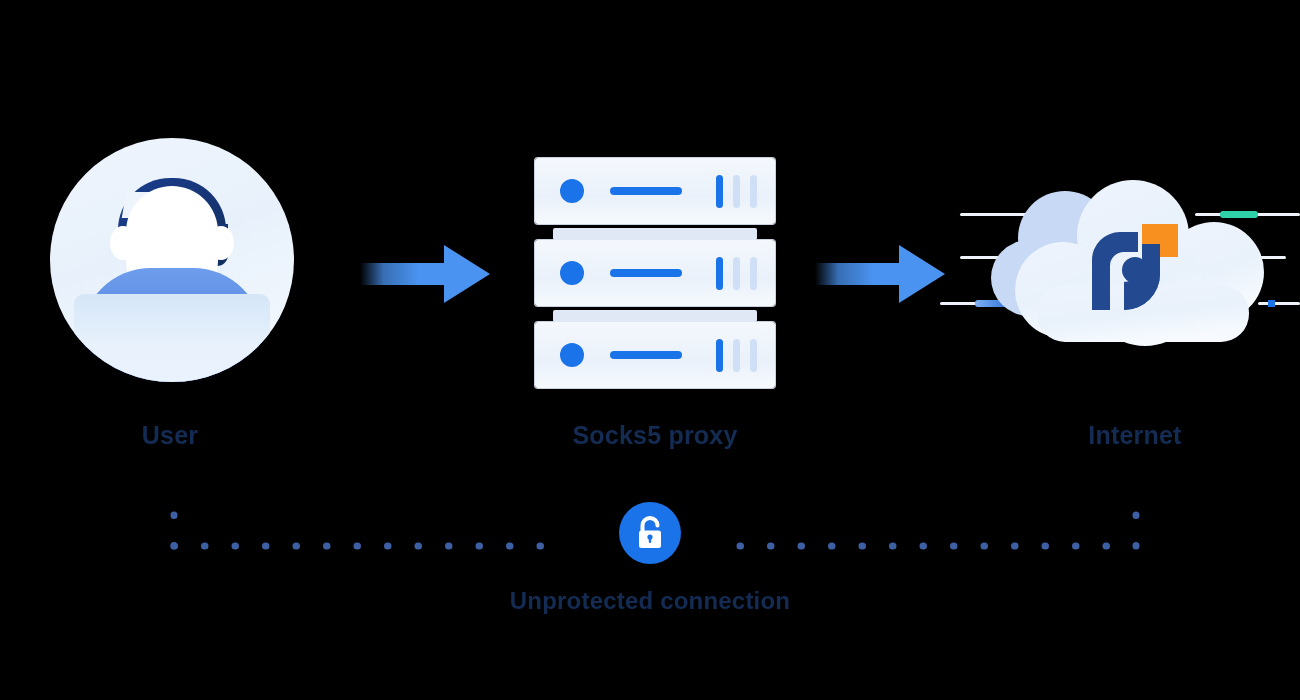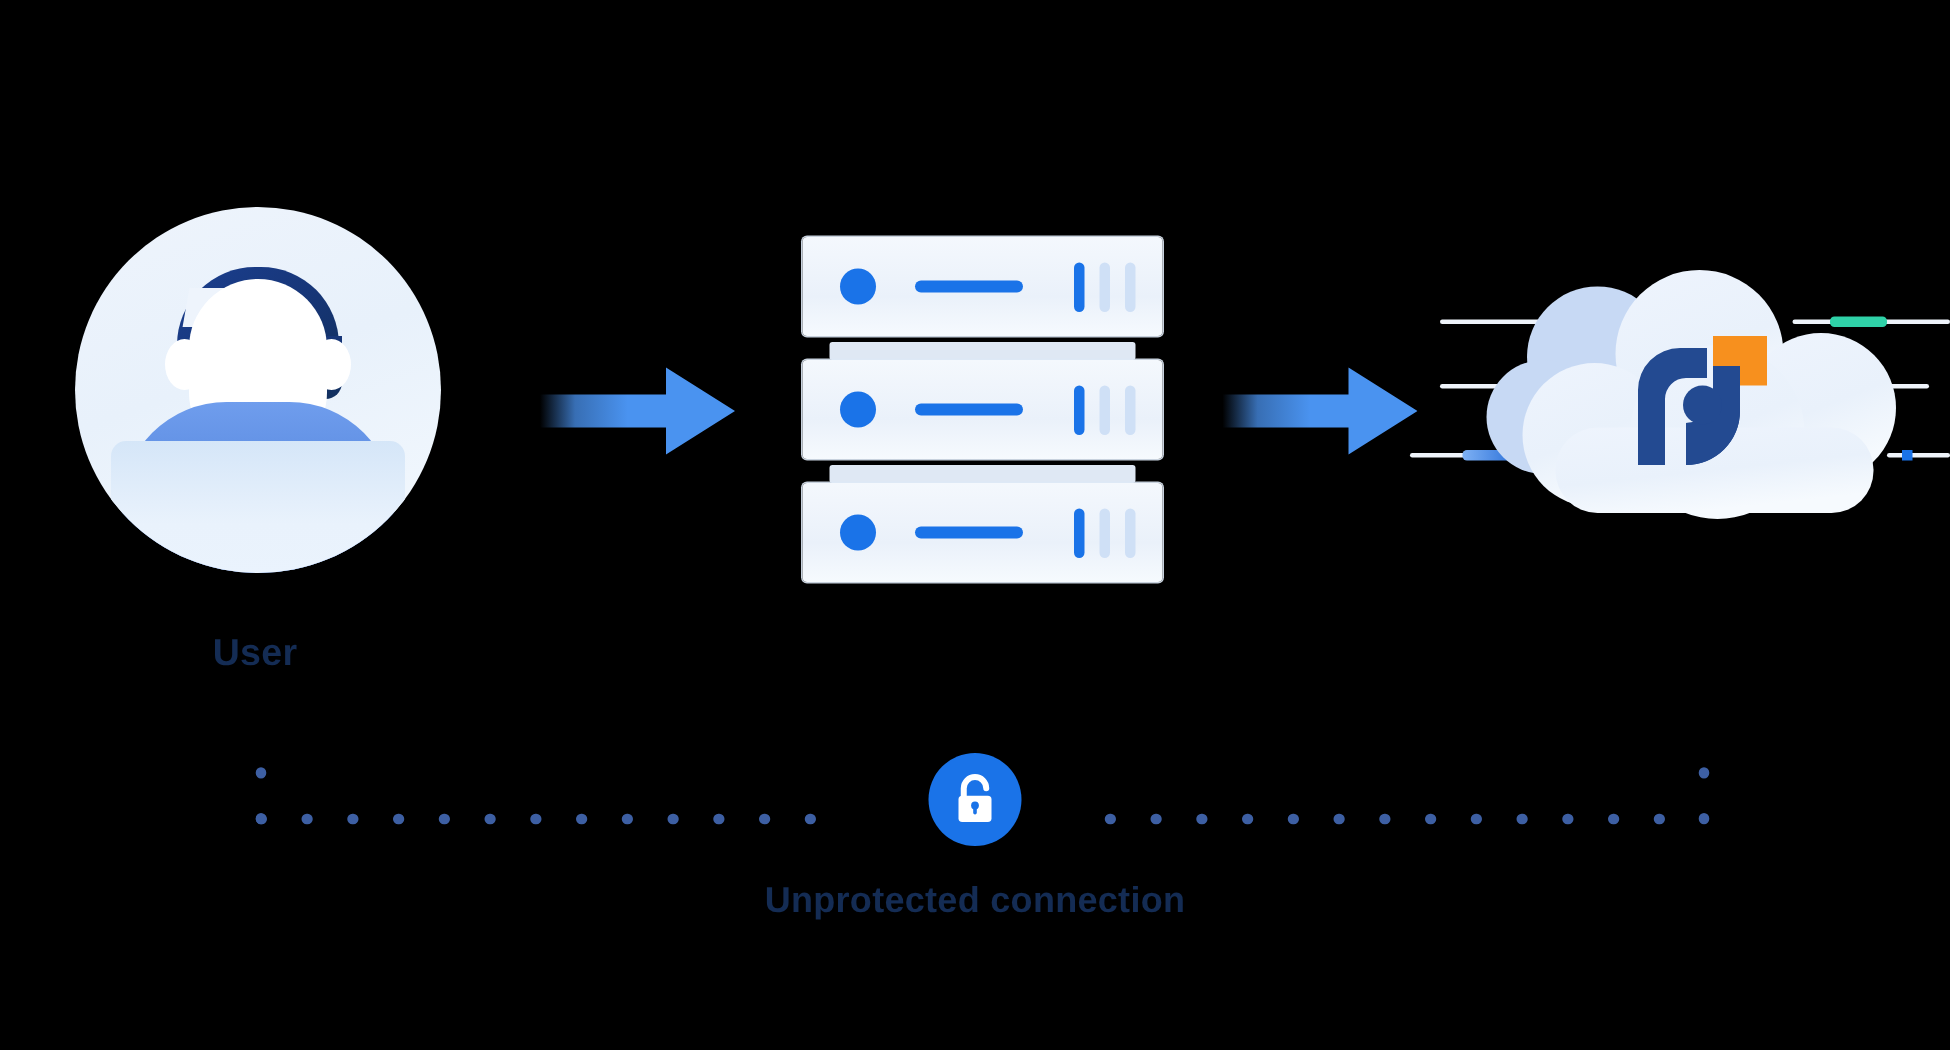--- a/index.html
+++ b/index.html
@@ -312,20 +312,21 @@
     <div class="server-unit u3">
       <span class="server-dot"></span>
       <span class="server-bar"></span>
       <span class="server-sticks">
         <i class="on"></i>
           <i></i>
           <i></i>
       </span>
     </div>
   </div>
+  <div class="label" id="label-proxy">Socks5 proxy</div>
 
   <div class="arrow" id="arrow-2">
     <svg width="130" height="62" viewBox="0 0 130 62" xmlns="http://www.w3.org/2000/svg">
       <defs>
         <linearGradient id="arrGrad2" x1="0" y1="0" x2="1" y2="0">
           <stop offset="0%" stop-color="#4a93f0" stop-opacity="0"></stop>
           <stop offset="18%" stop-color="#4a93f0" stop-opacity="0.75"></stop>
           <stop offset="45%" stop-color="#4a93f0" stop-opacity="1"></stop>
           <stop offset="100%" stop-color="#4a93f0" stop-opacity="1"></stop>
         </linearGradient>
@@ -374,20 +375,21 @@
 
         <path d="M2 88 L2 38 A28 28 0 0 1 30 10 L48 10 L48 30 L34 30 A14 14 0 0 0 20 44 L20 88 Z" fill="#234a91"></path>
 
         <path d="M52 42 L52 22 L70 22 L70 52 A36 36 0 0 1 34 88 L34 88 L34 60 A18 18 0 0 0 52 42 Z" fill="#234a91"></path>
         <path d="M34 88 L34 60 A18 18 0 0 0 52 42 L70 42 L70 52 A36 36 0 0 1 34 88 Z" fill="#234a91"></path>
 
         <circle cx="45" cy="48" r="13" fill="#234a91"></circle>
       </svg>
     </div>
   </div>
+  <div class="label" id="label-internet">Internet</div>
 
   <div id="dotted-wrap">
     <svg width="1010" height="70" viewBox="0 0 1010 70" xmlns="http://www.w3.org/2000/svg">
       <g stroke="#3d5fa3" stroke-width="7" stroke-linecap="round" stroke-dasharray="0.5 30" fill="none">
 
         <path d="M24,58 L24,8"></path>
 
         <path d="M24,58 L420,58"></path>
 
         <path d="M590,58 L986,58"></path>

